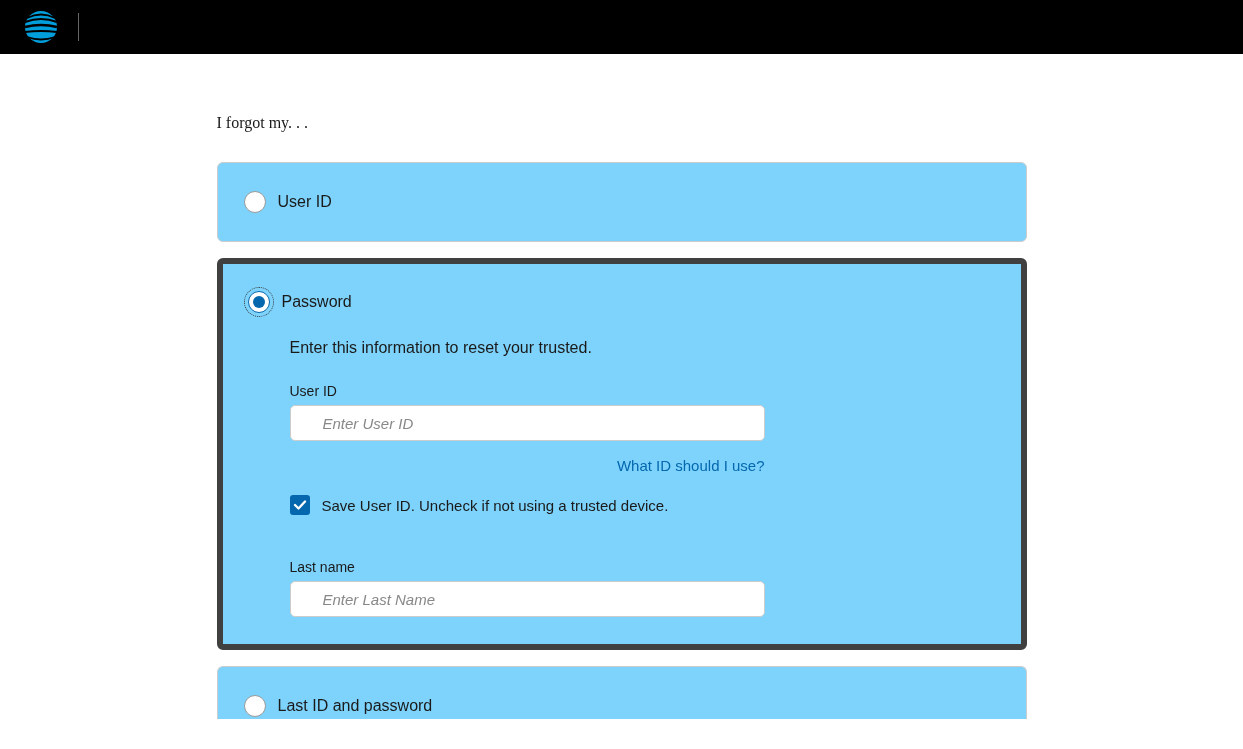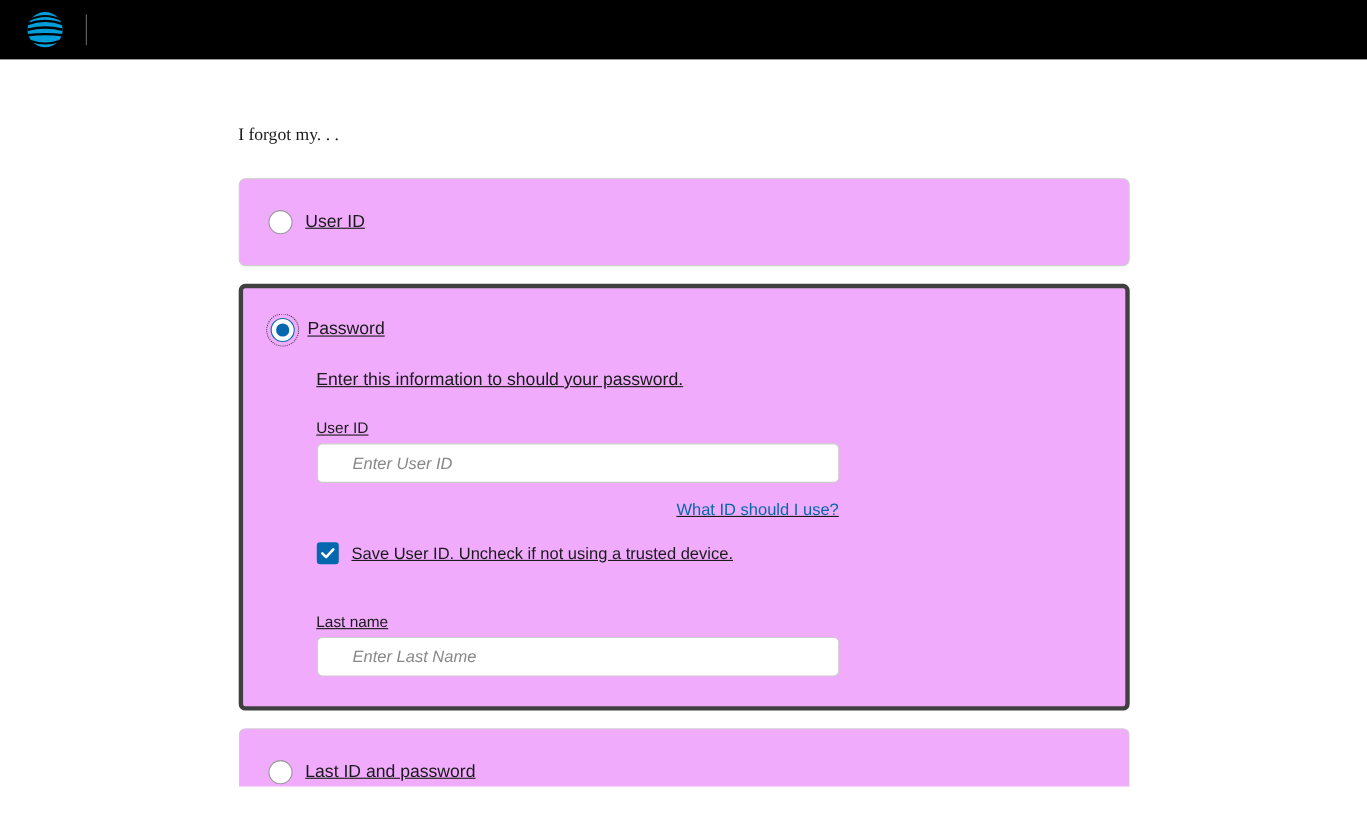--- a/index.html
+++ b/index.html
@@ -42,25 +42,24 @@
       font-size: 16px;
       color: #1a1a1a;
       margin-bottom: 30px;
       font-family: Liberation Serif, serif;
     }
     .option-card {
       border: 1px solid #cccccc;
       border-radius: 6px;
       padding: 28px 26px;
       margin-bottom: 16px;
-      background: #f0abfc;
-      text-decoration: underline;
+      background: #7dd3fc;
     }
     .option-card.selected {
-      border: 4px solid #404040;
+      border: 6px solid #404040;
       padding: 27px 25px;
     }
     .radio-row {
       display: flex;
       align-items: center;
       gap: 12px;
     }
     .radio-outer {
       width: 22px;
       height: 22px;
@@ -218,21 +217,21 @@
 
   <div class="option-card selected">
     <div class="radio-row">
       <span class="radio-outer checked focused">
         <span class="radio-inner"></span>
       </span>
       <span class="radio-label">Password</span>
     </div>
 
     <div class="option-body">
-      <p class="instruction">Enter this information to should your password.</p>
+      <p class="instruction">Enter this information to reset your trusted.</p>
 
       <label class="field-label">User ID</label>
       <input type="text" class="text-input" placeholder="Enter User ID" style="">
 
       <div class="help-link-row">
         <a class="help-link">What ID should I use?</a>
       </div>
 
       <div class="checkbox-row">
         <span class="checkbox">

